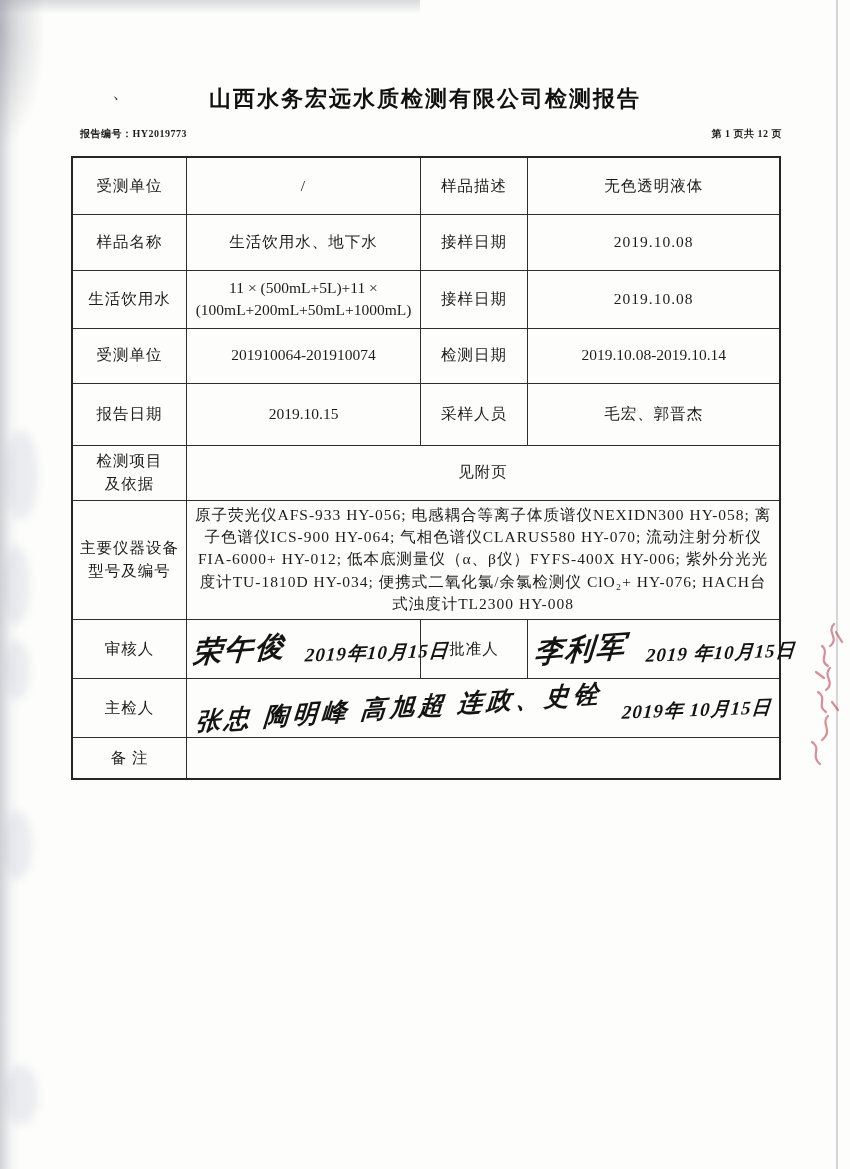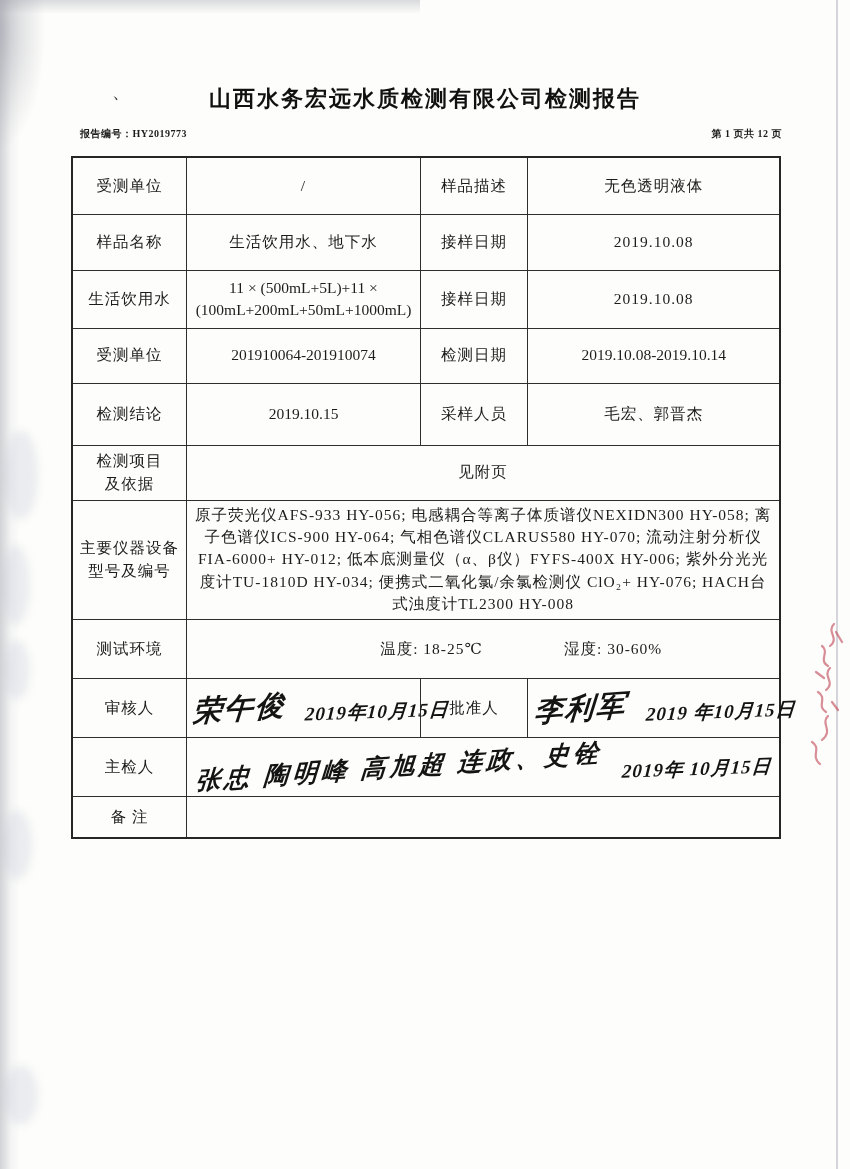--- a/index.html
+++ b/index.html
@@ -117,47 +117,40 @@
   </tr>
 
   <tr class="r5">
     <td class="lab">受测单位</td>
     <td colspan="2" style="letter-spacing:0;">201910064-201910074</td>
     <td class="lab">检测日期</td>
     <td colspan="2" style="letter-spacing:0;text-align:center;">2019.10.08-2019.10.14</td>
   </tr>
 
   <tr class="r6">
-    <td class="lab">检测结论</td>
+    <td class="lab">报告日期</td>
     <td colspan="2" style="letter-spacing:0;">2019.10.15</td>
     <td class="lab">采样人员</td>
     <td colspan="2">毛宏、郭晋杰</td>
   </tr>
 
 
   <tr class="r8">
     <td class="lab pre">检测项目
 及依据</td>
     <td colspan="5">见附页</td>
   </tr>
 
   <tr class="r9">
     <td class="lab pre">主要仪器设备
 型号及编号</td>
     <td colspan="5" class="longtext">原子荧光仪AFS-933  HY-056; 电感耦合等离子体质谱仪NEXIDN300  HY-058; 离子色谱仪ICS-900  HY-064; 气相色谱仪CLARUS580  HY-070; 流动注射分析仪FIA-6000+  HY-012; 低本底测量仪（α、β仪）FYFS-400X  HY-006; 紫外分光光度计TU-1810D  HY-034; 便携式二氧化氯/余氯检测仪 ClO₂+  HY-076; HACH台式浊度计TL2300  HY-008</td>
   </tr>
 
 
-  <tr class="r11">
-    <td class="lab">测试环境</td>
-    <td colspan="5" class="envcell">
-      <span class="env-temp">温度: 18-25℃</span>
-      <span class="env-hum">湿度: 30-60%</span>
-    </td>
-  </tr>
 
   <tr class="r12">
     <td class="lab">审核人</td>
     <td colspan="2" class="sigcell">
       <span class="sig">荣午俊</span>
       <span class="sigdate">2019年10月15日</span>
     </td>
     <td class="lab">批准人</td>
     <td colspan="2" class="sigcell">
       <span class="sig">李利军</span>

